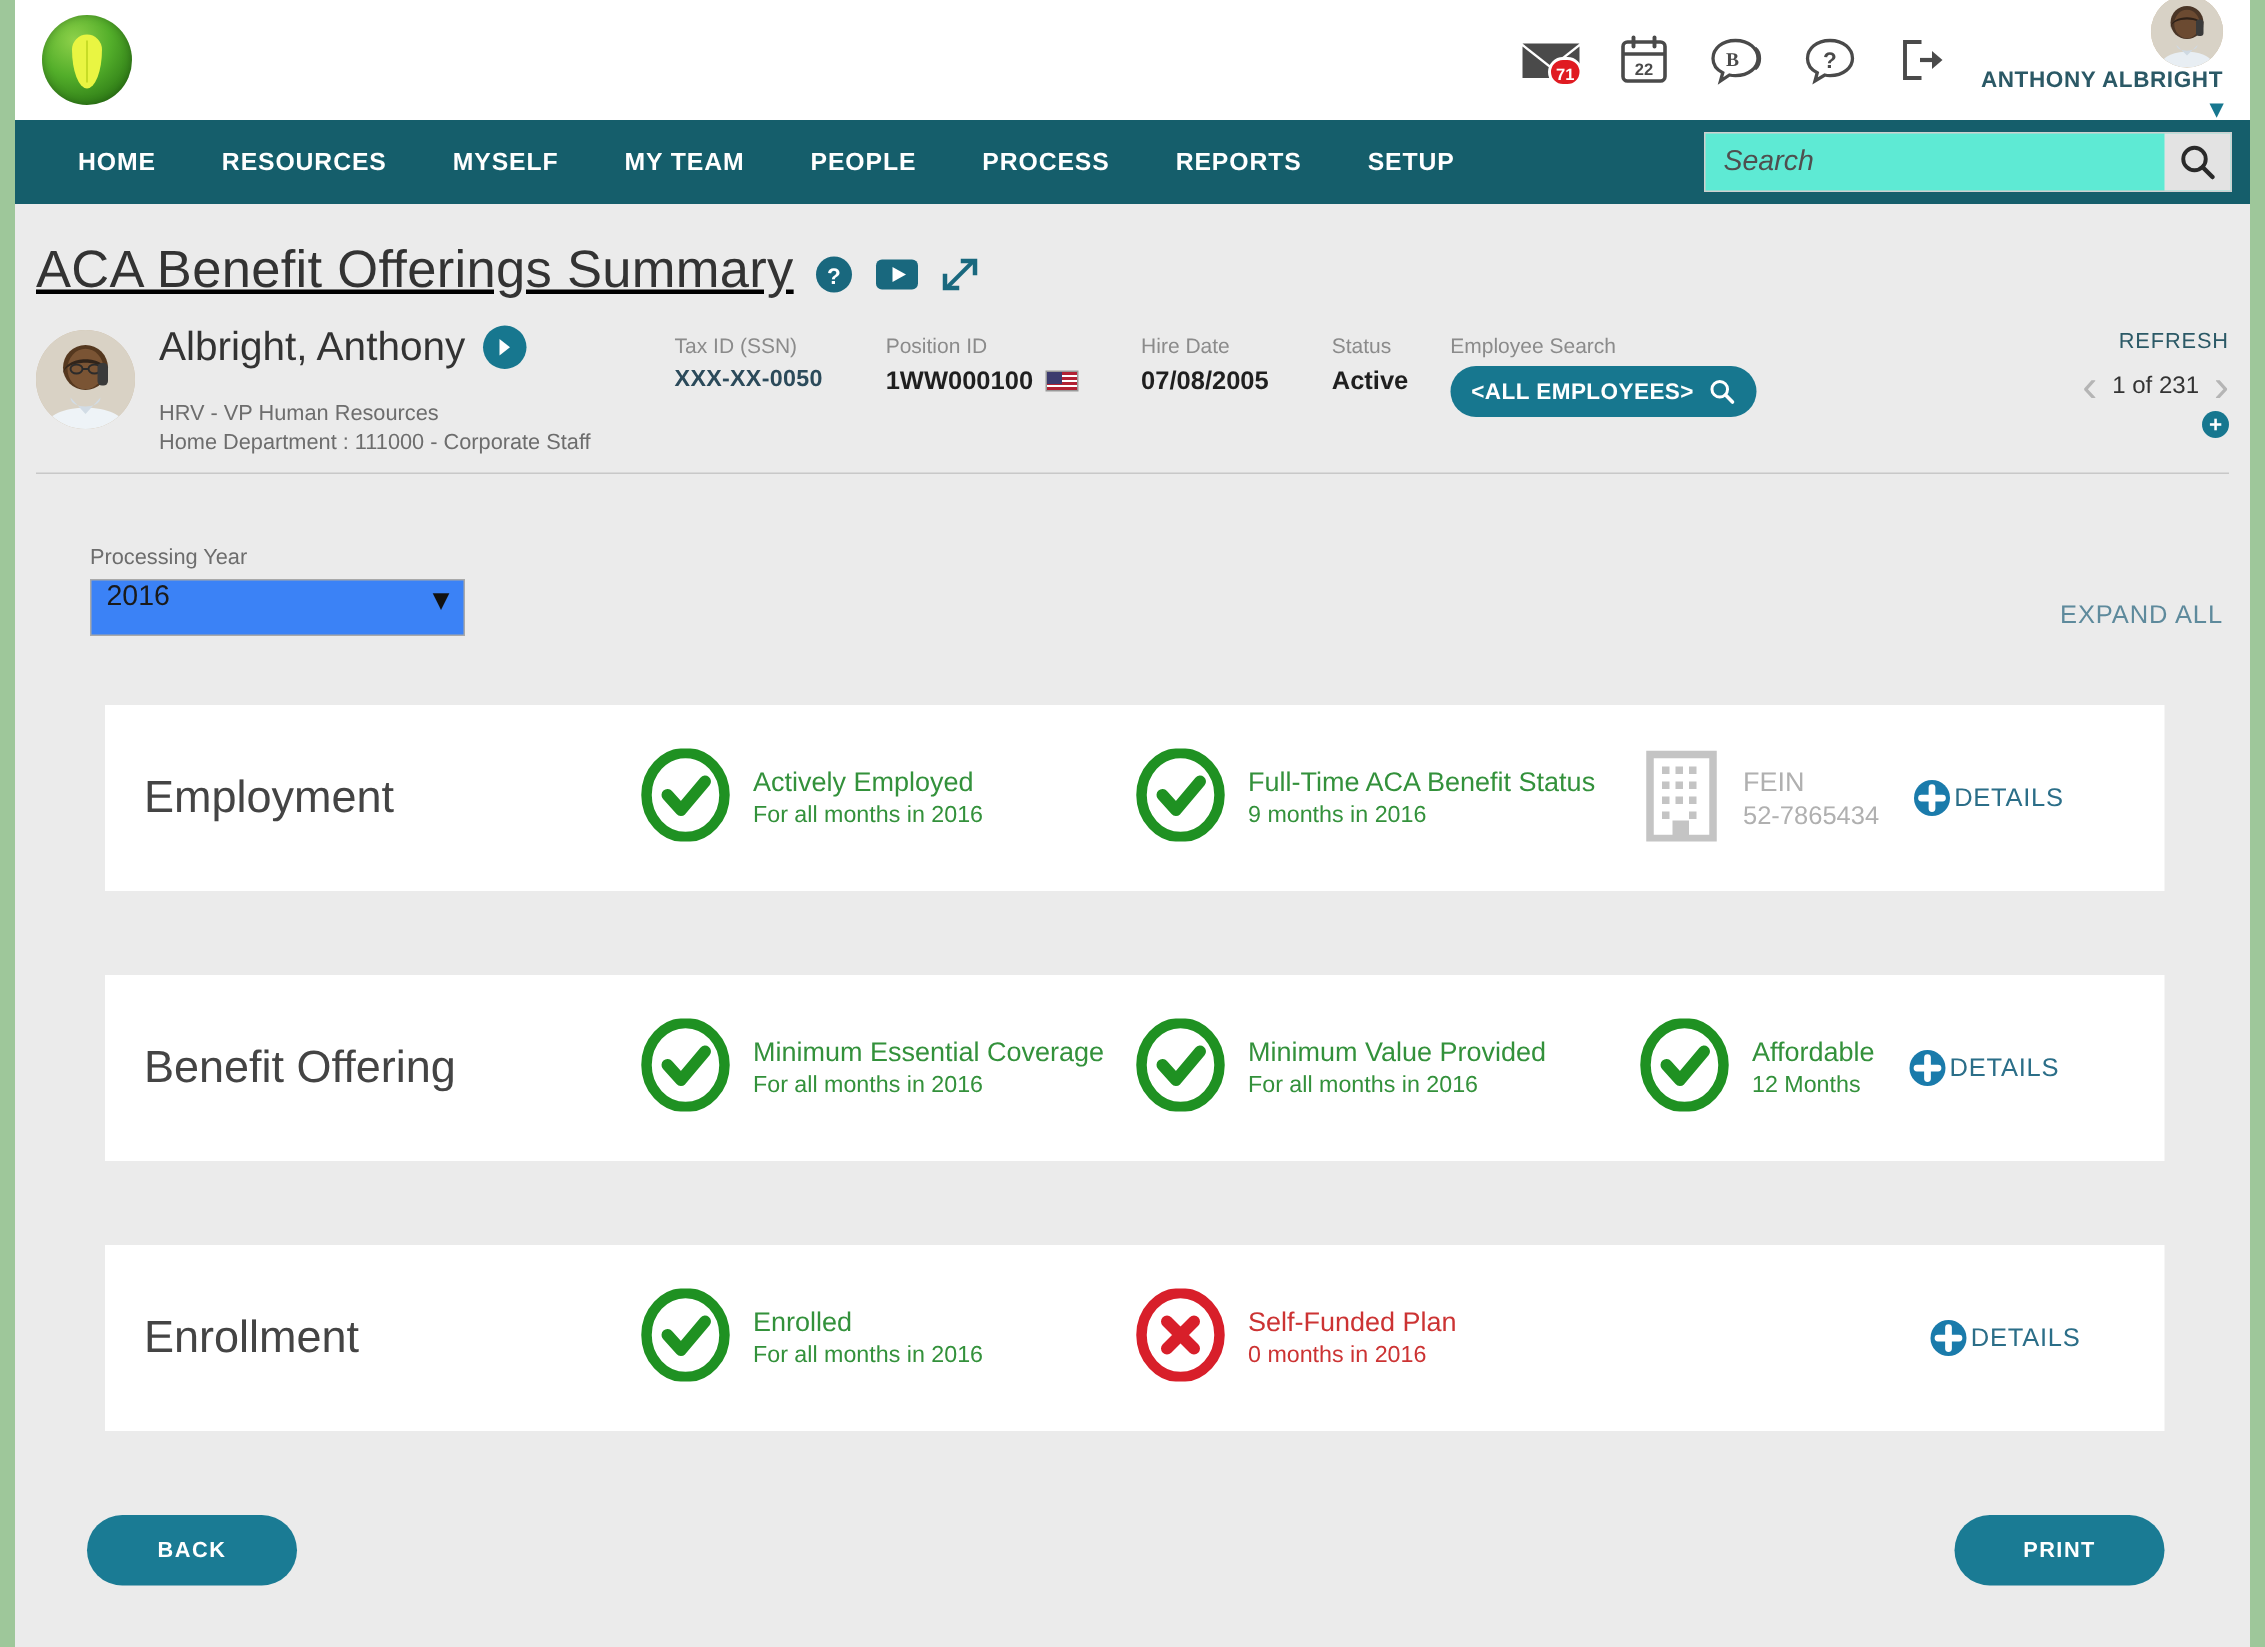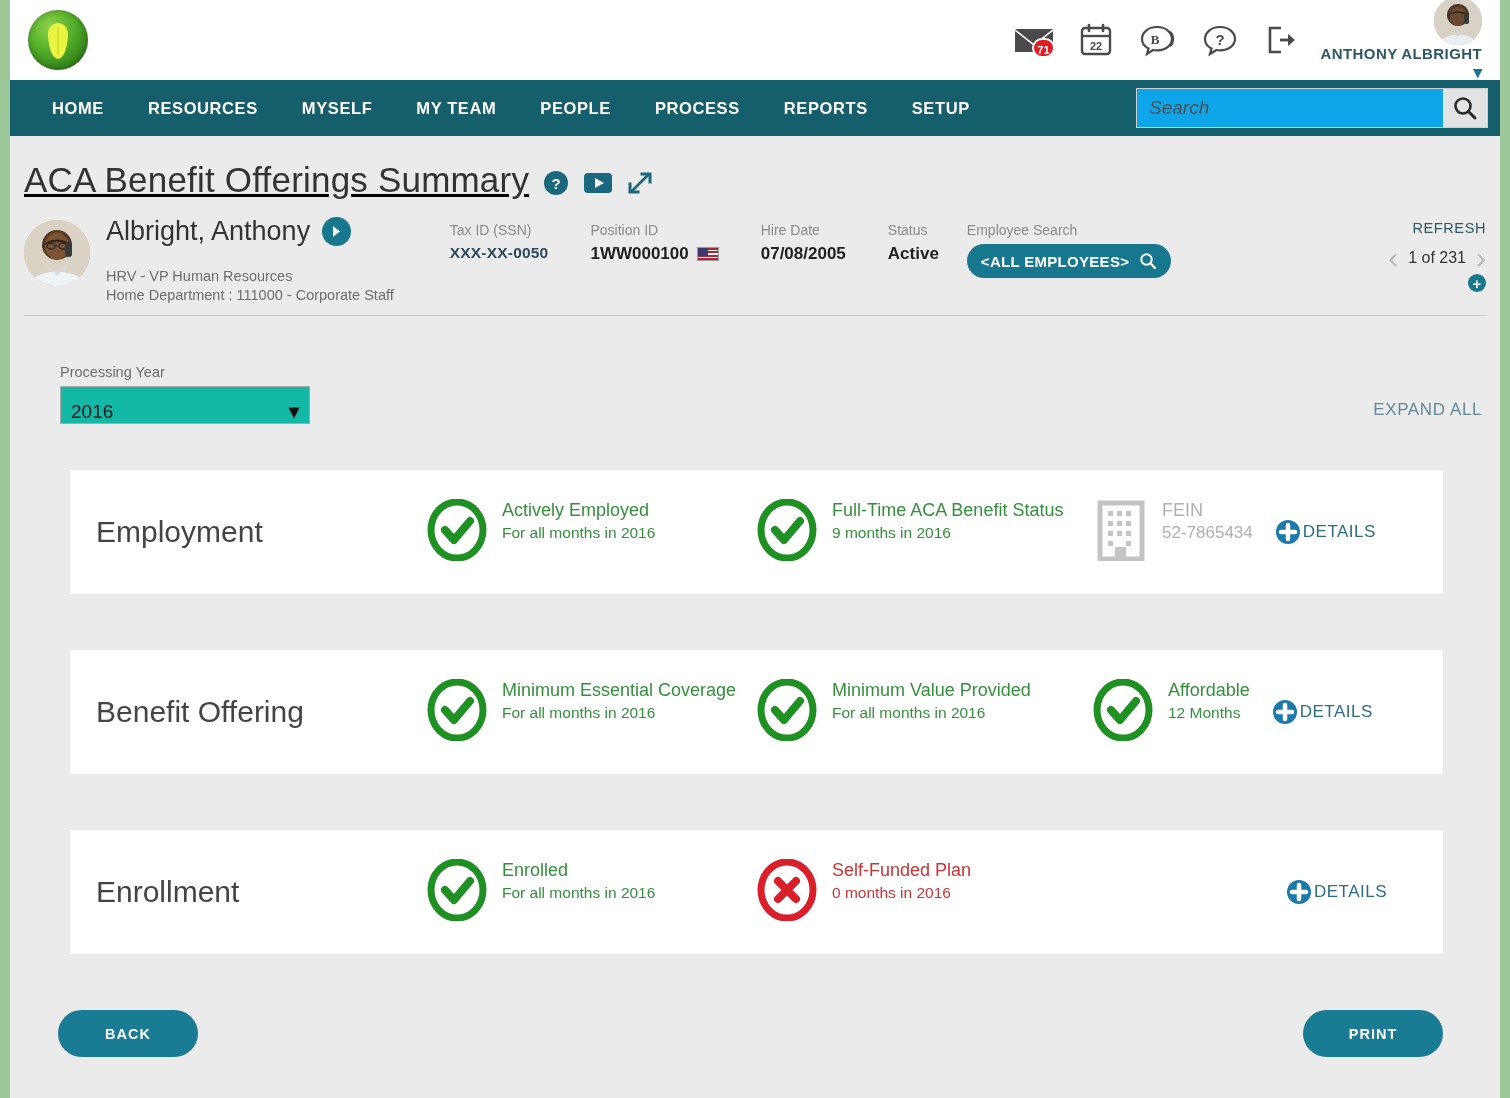--- a/index.html
+++ b/index.html
@@ -74,21 +74,21 @@
     display:flex; align-items:center;
   }
   .nav-items { display:flex; align-items:center; padding-left:20px; gap:0; }
   .nav-item {
     color:#ffffff; font-size:16.5px; font-weight:bold; letter-spacing:.6px;
     padding:0 22px; cursor:pointer; white-space:nowrap;
   }
   .search-wrap {
     margin-left:auto; margin-right:12px;
     display:flex; align-items:center; height:40px; width:352px;
-    background:#0ea5e9; border:1px solid #cfcfcf;
+    background:#5eead4; border:1px solid #cfcfcf;
   }
   .search-input {
     flex:1; border:0; outline:0; background:transparent;
     font-family:"Liberation Sans", sans-serif;
     font-size:19px; font-style:italic; color:#4a4a4a;
     padding:0 12px; height:100%;
   }
   .search-input::placeholder { color:#4f4f4f; font-style:italic; opacity:1; }
   .search-btn {
     width:44px; height:100%; background:#e3e3e3; border:0; cursor:pointer;
@@ -165,40 +165,40 @@
     display:flex;align-items:center;justify-content:center;font-size:15px;line-height:1;
     margin-left:auto;margin-top:6px;cursor:pointer;font-weight:bold;
   }
 
   
   .controls {
     display:flex; align-items:flex-end; padding:48px 18px 0 50px;
   }
   .proc-year-label { color:#6d6d6d; font-size:14.5px; margin-bottom:6px; }
   .select-box {
-    width:250px; height:38px; background:#14b8a6; border:1px solid #a9a9a9;
-    display:flex; align-items:flex-end; padding:0 10px; cursor:pointer;
+    width:250px; height:38px; background:#3b82f6; border:1px solid #a9a9a9;
+    display:flex; align-items:flex-start; padding:0 10px; cursor:pointer;
   }
   .select-box .val { font-size:19px; color:#1a1a1a; }
   .select-box .chev { margin-left:auto; font-size:20px; color:#111; font-weight:bold; }
   .expand-all {
     margin-left:auto; color:#5e8a9c; font-size:17px; letter-spacing:.6px; cursor:pointer;
     padding-bottom:4px;
   }
 
   
   .cards { padding:46px 57px 0 60px; }
   .card {
     background:#fff; height:124px; margin-bottom:56px;
     display:flex; align-items:center; padding:0 16px 0 26px;
   }
   .card-title {
     font-size:30px; color:#444; font-weight:400; width:330px; flex:0 0 auto;
   }
-  .stat { display:flex; gap:14px; flex:0 0 auto; }
+  .stat { display:flex; align-items:center; gap:14px; flex:0 0 auto; }
   .stat .icon { flex:0 0 auto; }
   .stat-text .t1 { font-size:18px; line-height:23px; }
   .stat-text .t2 { font-size:15.5px; line-height:21px; }
   .ok .t1, .ok .t2 { color:#33913b; }
   .bad .t1, .bad .t2 { color:#cc3333; }
   .muted .t1, .muted .t2 { color:#b0b0b0; }
   .details-btn {
     display:flex; align-items:center; gap:2px; cursor:pointer; flex:0 0 auto;
   }
   .details-btn .lbl { color:#2b6e88; font-size:17px; letter-spacing:.5px; }

